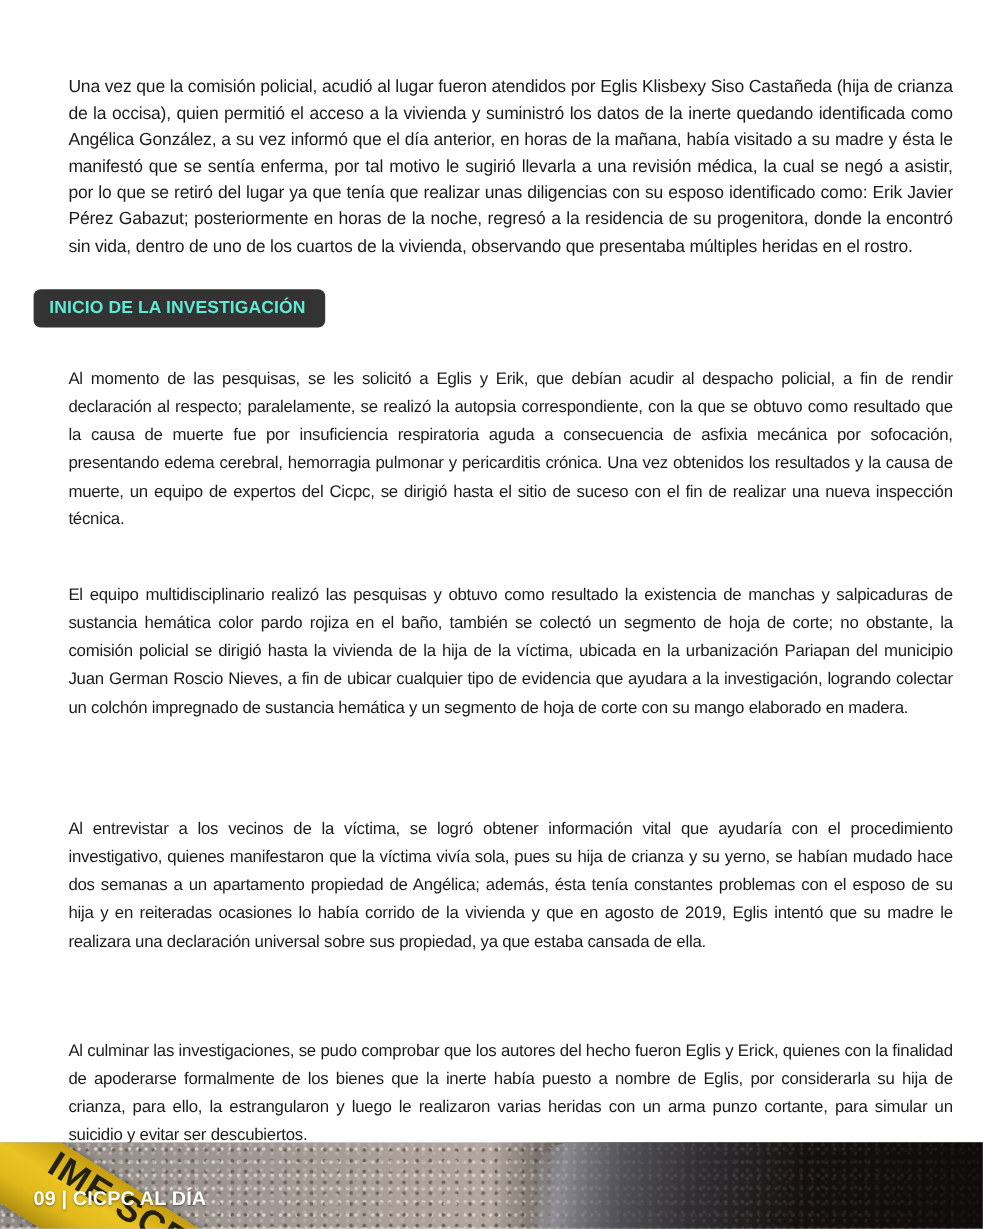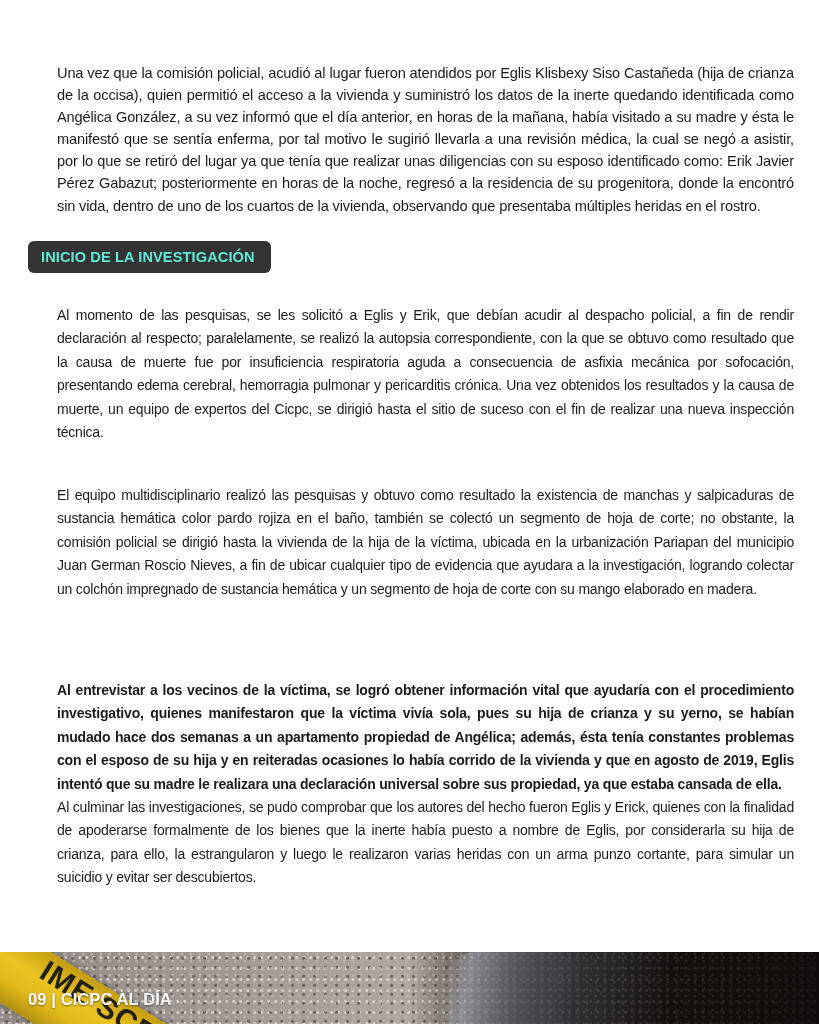--- a/index.html
+++ b/index.html
@@ -32,22 +32,22 @@
     letter-spacing: -0.15px;
   }
   .para.large {
     font-size: 14px;
     line-height: 23.4px;
     letter-spacing: -0.2px;
   }
   #p1 { top: 46px; }
   #p2 { top: 288px; }
   #p3 { top: 468px; }
-  #p4 { top: 663px; font-weight: bold; }
-  #p5 { top: 780px; }
+  #p4 { top: 663px; }
+  #p5 { top: 848px; }
 
   .section-heading {
     position: absolute;
     left: 28px;
     top: 241px;
     height: 32px;
     padding: 0 16px 0 13px;
     background: #333333;
     border-radius: 6px;
     color: #5eead4;

